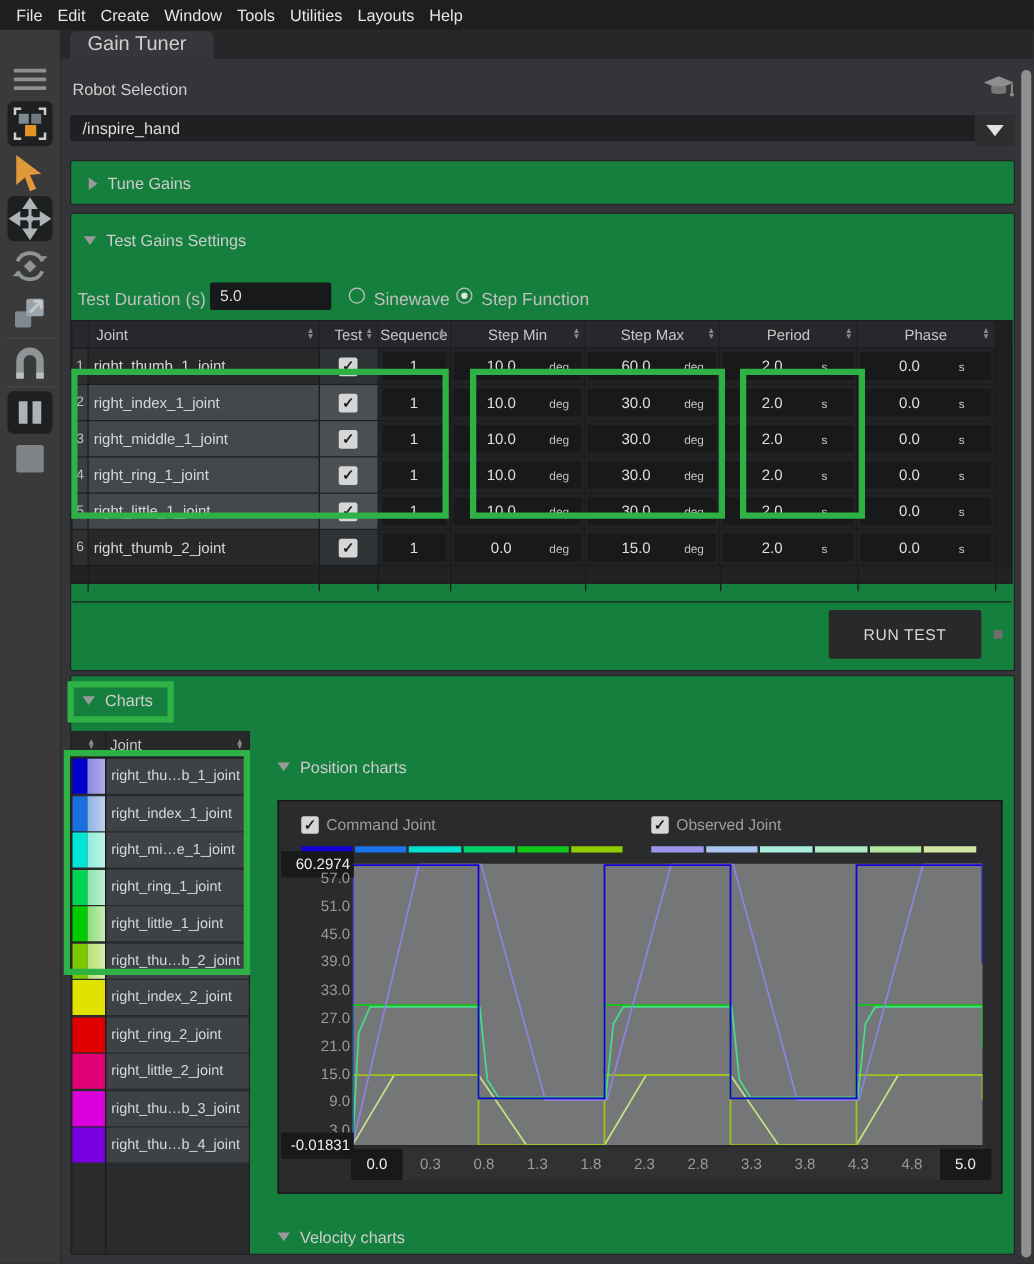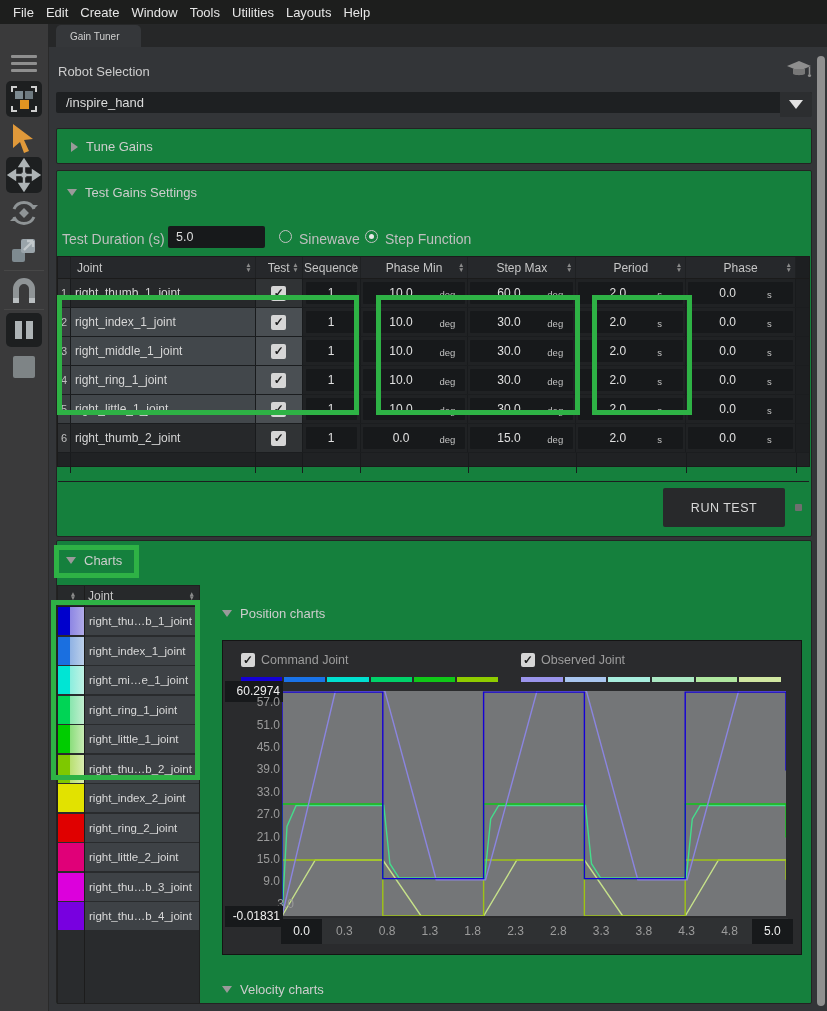--- a/index.html
+++ b/index.html
@@ -15,21 +15,21 @@
 
   
   .toolbar{left:0;top:24px;width:48px;height:987px;background:#3a3a3b;border-right:1px solid #2a2a2a;}
   .tool-box{position:absolute;left:6px;width:36px;background:#1d1f20;border-radius:5px;}
   .hamb{position:absolute;left:11px;width:26px;height:3px;background:#8f8f8f;border-radius:1px;}
   .tool-sep{position:absolute;left:4px;width:40px;height:1px;background:#474747;}
 
   
   .tabstrip{left:48px;top:24px;width:779px;height:23px;background:#262728;}
   .tab{position:absolute;left:8px;top:1px;height:22px;background:#35373a;border-radius:5px 5px 0 0;
-       color:#cfcfcf;font-size:10px;display:flex;align-items:center;padding:0 22px 0 14px;}
+       color:#cfcfcf;font-size:16px;display:flex;align-items:center;padding:0 22px 0 14px;}
 
   
   .panel-label{font-size:13px;color:#cdcdcd;}
   .dropdown{left:56px;top:92px;width:756px;height:21px;background:#1e2022;border-radius:2px;
             display:flex;align-items:center;color:#dcdcdc;font-size:13px;}
   .dd-btn{position:absolute;right:0;top:0;width:32px;height:25px;background:#2c2e30;border-radius:0 2px 2px 0;
           display:flex;align-items:center;justify-content:center;}
   .tri-down{width:0;height:0;border-left:7px solid transparent;border-right:7px solid transparent;border-top:9px solid #e3e3e3;}
   .section{background:#15803d;border:1px solid #232323;border-radius:2px;box-sizing:border-box;}
   .sec-head{display:flex;align-items:center;gap:8px;font-size:13px;color:#cdcdcd;}
@@ -257,21 +257,21 @@
           </span>
         </div>
         <div class="gh-cell" style="width: 58px;">
           <span>Sequence</span>
           <span class="sort" style="position: absolute; right: 3px;">
             <span>▲</span>
             <span>▼</span>
           </span>
         </div>
         <div class="gh-cell" style="width: 108px;">
-          <span>Phase Min</span>
+          <span>Step Min</span>
           <span class="sort" style="position: absolute; right: 3px;">
             <span>▲</span>
             <span>▼</span>
           </span>
         </div>
         <div class="gh-cell" style="width: 108px;">
           <span>Step Max</span>
           <span class="sort" style="position: absolute; right: 3px;">
             <span>▲</span>
             <span>▼</span>
@@ -675,21 +675,21 @@
         <div class="ylab hl" style="left: 2px; top: 40px; height: 21px; line-height: 21px; padding-right: 3px;">60.2974</div>
         <div class="ylab" style="left: 2px; top: 54.3015px; padding-right: 3px;">57.0</div>
         <div class="ylab" style="left: 2px; top: 76.6856px; padding-right: 3px;">51.0</div>
         <div class="ylab" style="left: 2px; top: 99.0697px; padding-right: 3px;">45.0</div>
         <div class="ylab" style="left: 2px; top: 121.454px; padding-right: 3px;">39.0</div>
         <div class="ylab" style="left: 2px; top: 143.838px; padding-right: 3px;">33.0</div>
         <div class="ylab" style="left: 2px; top: 166.222px; padding-right: 3px;">27.0</div>
         <div class="ylab" style="left: 2px; top: 188.606px; padding-right: 3px;">21.0</div>
         <div class="ylab" style="left: 2px; top: 210.99px; padding-right: 3px;">15.0</div>
         <div class="ylab" style="left: 2px; top: 233.374px; padding-right: 3px;">9.0</div>
-        <div class="ylab" style="left: 16px; top: 255.758px; padding-right: 12px;">3.0</div>
+        <div class="ylab" style="left: 2px; top: 255.758px; padding-right: 12px;">3.0</div>
         <div class="ylab hl" style="left: 2px; top: 265px; height: 21px; line-height: 21px; padding-right: 3px;">-0.01831</div>
         <div class="xlab hl" style="left: 58px; top: 278px; width: 41px; height: 25px; line-height: 25px;">0.0</div>
         <div class="xlab" style="left: 100.8px; top: 283px; width: 41px;">0.3</div>
         <div class="xlab" style="left: 143.6px; top: 283px; width: 41px;">0.8</div>
         <div class="xlab" style="left: 186.4px; top: 283px; width: 41px;">1.3</div>
         <div class="xlab" style="left: 229.2px; top: 283px; width: 41px;">1.8</div>
         <div class="xlab" style="left: 272px; top: 283px; width: 41px;">2.3</div>
         <div class="xlab" style="left: 314.8px; top: 283px; width: 41px;">2.8</div>
         <div class="xlab" style="left: 357.6px; top: 283px; width: 41px;">3.3</div>
         <div class="xlab" style="left: 400.4px; top: 283px; width: 41px;">3.8</div>

